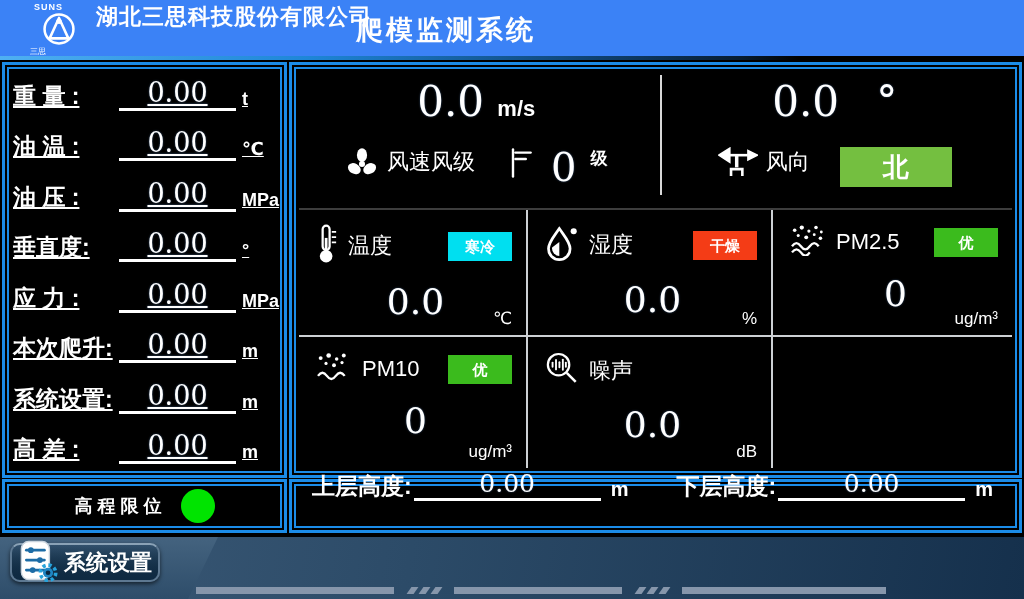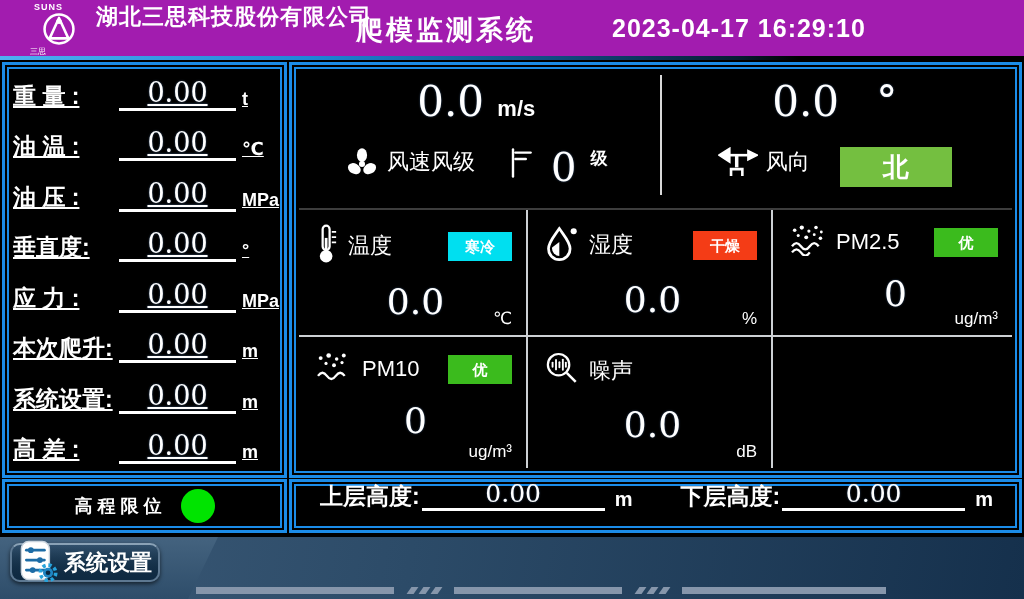--- a/index.html
+++ b/index.html
@@ -1,21 +1,21 @@
 <!DOCTYPE html>
 <html><head>
 <meta charset="utf-8">
 <style>
   * { margin:0; padding:0; box-sizing:border-box; }
   html,body { width:1024px; height:599px; background:#000; overflow:hidden;
     font-family:"Liberation Sans","DejaVu Sans",sans-serif; color:#fff; position:relative; }
   .num { font-family:"DejaVu Serif","Liberation Serif",serif; text-shadow:0 0 2px rgba(120,180,255,.45); }
 
   
-  .header { position:absolute; left:0; top:0; width:1024px; height:56px; background:#a21caf; }
+  .header { position:absolute; left:0; top:0; width:1024px; height:56px; background:#3b82f6; }
   .logo-wrap { position:absolute; left:28px; top:2px; width:62px; text-align:center; }
   .logo-suns { font-size:9px; font-weight:bold; letter-spacing:1px; text-align:left; margin-left:6px; }
   .logo-circle { width:34px; height:34px; margin:0 auto; }
   .logo-sansi { font-size:8px; text-align:left; margin-left:2px; }
   .company { position:absolute; left:96px; top:4px; }
   .company-cn { font-size:22px; font-weight:bold; letter-spacing:1px; line-height:26px; }
   .company-en { font-size:12.5px; letter-spacing:1.5px; color:#e8e8e8; }
   .sys-title { position:absolute; left:356px; top:12px; font-size:27px; font-weight:bold; letter-spacing:3px; }
   .datetime { position:absolute; left:612px; top:14px; font-size:25px; font-weight:bold; letter-spacing:1px; }
   .header-line { position:absolute; left:0; top:56px; width:1024px; height:4px;
@@ -63,21 +63,21 @@
     text-align:center; font-size:15px; font-weight:bold; color:#fff; padding:0 6px; }
   .cell-value { text-align:center; font-size:36px; line-height:1; margin-top:16px; }
   .cell-unit { position:absolute; right:14px; bottom:6px; font-size:17px; }
 
   
   #limit-box { left:2px; top:479px; width:285px; height:54px; }
   .limit-content { position:absolute; inset:0; display:flex; align-items:center; justify-content:center; }
   .limit-label { font-size:18px; font-weight:bold; letter-spacing:5px; }
   .limit-dot { width:34px; height:34px; border-radius:50%; margin-left:14px; }
   #height-box { left:289px; top:479px; width:733px; height:54px; }
-  .height-content { position:absolute; inset:0; display:flex; align-items:flex-end; padding:0 26px 12px 20px;margin-left:8px; }
+  .height-content { position:absolute; inset:0; display:flex; align-items:flex-end; padding:0 26px 22px 20px; }
   .hgrp { display:flex; align-items:flex-end; flex:1; }
   .hgrp + .hgrp { margin-left:48px; }
   .hgrp .lbl { font-size:23px; font-weight:bold; white-space:pre; padding-bottom:6px; }
   .hgrp .val { flex:1; border-bottom:3px solid #fff; text-align:center; font-size:25px; line-height:1;
     margin:0 10px 7px 2px; padding-bottom:2px; }
   .hgrp .unit { font-size:20px; font-weight:bold; padding-bottom:7px; }
 
   
   .taskbar { position:absolute; left:0; top:537px; width:1024px; height:62px;
     background:linear-gradient(100deg,#3c5a77 0%,#2c4b68 40%,#15304c 100%); }
@@ -107,21 +107,20 @@
         <path d="M20 7 L31 31 H9 Z" fill="none" stroke="#fff" stroke-width="3" stroke-linejoin="round"></path>
         <circle cx="20" cy="11" r="3.2" fill="#fff"></circle>
       </svg>
     </div>
     <div class="logo-sansi">三思</div>
   </div>
   <div class="company">
     <div class="company-cn">湖北三思科技股份有限公司</div>
   </div>
   <div class="sys-title">爬模监测系统</div>
-  <div class="datetime">2023-04-17 16:29:10</div>
 </div>
 <div class="header-line"></div>
 
 <div class="frame" id="left-panel">
   <div class="frame-in"></div>
   <div class="lrows">
     <div class="lrow">
       <span class="lbl">重 量 :</span>
       <span class="val num">0.00</span>
       <span class="unit">t</span>

